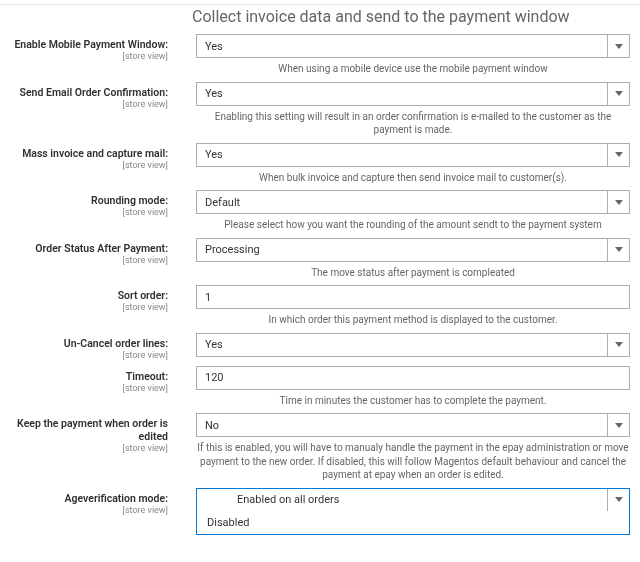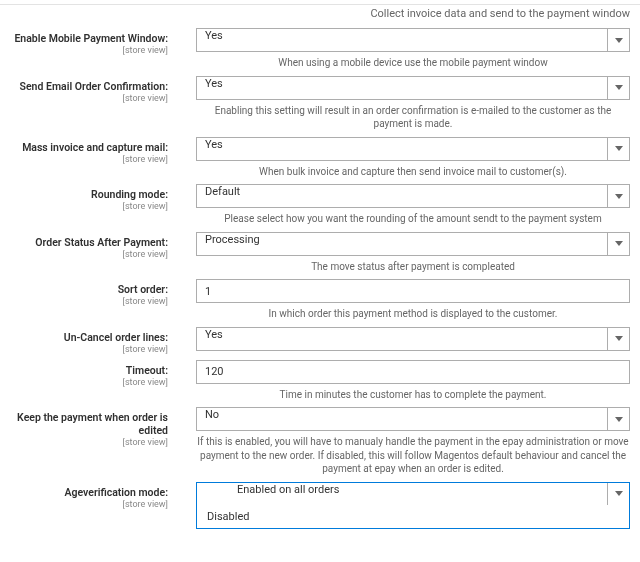--- a/index.html
+++ b/index.html
@@ -24,21 +24,21 @@
   .label-title { font-size: 10.5px; font-weight: 600; color: #303030; line-height: 1.25; }
   .scope { font-size: 9px; color: #888; margin-top: 0px; }
   .control-col { flex: 1; min-width: 0; }
   .select {
     position: relative;
     width: 100%;
     height: 24px;
     border: 1px solid #adadad;
     background: #fff;
     display: flex;
-    align-items: flex-start;
+    align-items: center;
     padding: 0 8px;
     font-size: 11px;
     color: #333;
   }
   .select .arrow-btn {
     position: absolute;
     right: 0; top: 0; bottom: 0;
     width: 22px;
     border-left: 1px solid #adadad;
     display: flex;
@@ -52,21 +52,21 @@
     border: 1px solid #adadad;
     background: #fff;
     padding: 0 8px;
     font-size: 11px;
     color: #333;
     font-family: inherit;
   }
   .text-input:focus, .select.active { outline: none; border-color: #007bdb; padding-left: 40px; }
   .select.active { border: 1px solid #007bdb; }
   .hint { font-size: 10px; color: #666; margin-top: 4px; line-height: 1.35; text-align: center; }
-  .intro-hint { margin-left: 182px; font-size: 11px; color: #666; margin-top: 0px; margin-bottom: 2px; text-align: right; }
+  .intro-hint { margin-left: 182px; font-size: 16px; color: #666; margin-top: 0px; margin-bottom: 2px; }
   .dropdown-panel {
     position: relative;
     margin-top: -1px;
     border: 1px solid #007bdb;
     border-top: none;
     background: #fff;
   }
   .dropdown-option {
     padding: 5px 10px;
     font-size: 11px;

